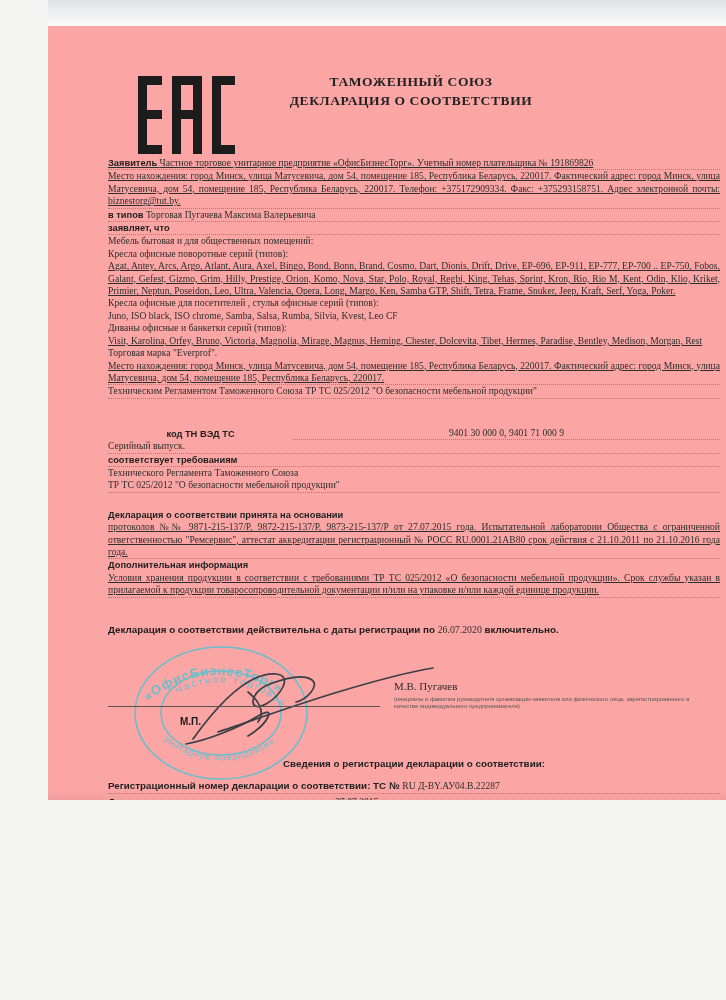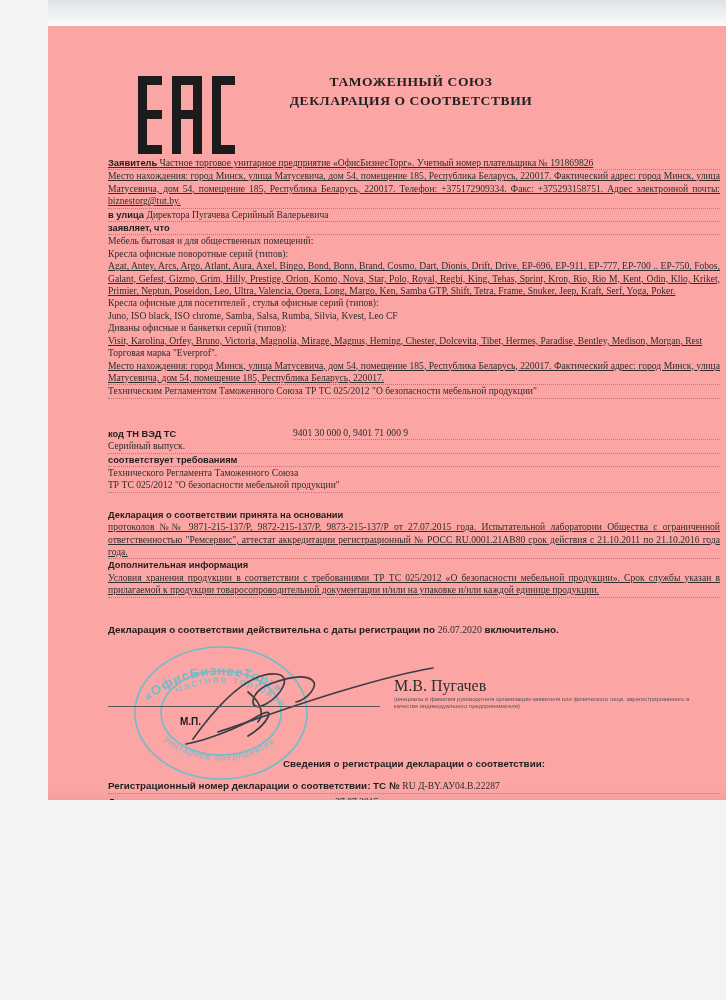--- a/index.html
+++ b/index.html
@@ -12,37 +12,37 @@
   .header{position:absolute;top:72px;left:0;width:726px;}
   .eac{position:absolute;left:88px;top:2px;}
   .title{width:726px;text-align:center;font-weight:bold;font-size:13.5px;line-height:19px;letter-spacing:0.6px;color:#222;}
 
   .content{position:absolute;top:157px;left:60px;width:612px;font-size:9.6px;line-height:12.4px;}
   p{margin:0;padding:0;}
   .lbl{font-family:"Liberation Sans","DejaVu Sans",sans-serif;font-weight:bold;font-size:9.3px;color:#1f1f1f;}
   .dot{border-bottom:1px dotted #8a8a8a;}
   .just{text-align:justify;text-decoration:underline;}
 
-  .tnved-row{display:flex;align-items:flex-end;margin-top:28px;}
+  .tnved-row{display:flex;align-items:flex-end;margin-top:28px;text-align:center;}
   .tnved-row .lbl{width:185px;flex:none;}
   .tnved-row .val{flex:1;border-bottom:1px dotted #8a8a8a;}
 
   .gap16{margin-top:16px;}
   .gap26{margin-top:26px;}
 
   .validity{font-family:"Liberation Sans","DejaVu Sans",sans-serif;font-weight:bold;font-size:9.8px;color:#1d1d1d;}
   .validity .date{font-family:"Liberation Serif","DejaVu Serif",serif;font-weight:normal;color:#2e2e2e;}
 
   .sigzone{position:relative;height:112px;margin-top:8px;}
   .stamp{position:absolute;left:18px;top:-4px;opacity:0.92;}
   .sig{position:absolute;left:-10px;top:0px;}
   .sigline{position:absolute;left:0px;top:62px;width:272px;border-bottom:1px solid #555;}
   .mp{position:absolute;left:72px;top:72px;font-family:"Liberation Sans","DejaVu Sans",sans-serif;font-weight:bold;font-size:10px;color:#1a1a1a;}
   .signer{position:absolute;left:286px;top:36px;width:320px;}
-  .signer .name{font-size:16px;color:#2e2e2e;}
+  .signer .name{font-size:11px;color:#2e2e2e;}
   .signer .note{margin-top:4px;font-family:"Liberation Sans","DejaVu Sans",sans-serif;font-size:5.9px;line-height:7px;color:#555;}
 
   .reg .lbl{font-size:9.8px;text-align:center;}
   .reg p{margin-top:2px;}
   .reg .head{margin-bottom:10px;}
 </style>
 </head>
 <body>
 
 <div class="page">
@@ -72,21 +72,21 @@
     <div class="title">
       <div>ТАМОЖЕННЫЙ СОЮЗ</div>
       <div>ДЕКЛАРАЦИЯ О СООТВЕТСТВИИ</div>
     </div>
   </div>
 
   <div class="content">
 
     <p class="dot just"><span class="lbl">Заявитель</span> <span>Частное торговое унитарное предприятие «ОфисБизнесТорг». Учетный номер плательщика № 191869826</span></p>
     <p class="dot just">Место нахождения: город Минск, улица Матусевича, дом 54, помещение 185, Республика Беларусь, 220017. Фактический адрес: город Минск, улица Матусевича, дом 54, помещение 185, Республика Беларусь, 220017. Телефон: +375172909334. Факс: +375293158751. Адрес электронной почты: biznestorg@tut.by.</p>
-    <p class="dot"><span class="lbl">в улица</span> <span>Директора Пугачева Серийный Валерьевича</span></p>
+    <p class="dot"><span class="lbl">в типов</span> <span>Торговая Пугачева Максима Валерьевича</span></p>
     <p class="dot"><span class="lbl">заявляет, что</span></p>
 
     <p>Мебель бытовая и для общественных помещений:</p>
 
     <p>Кресла офисные поворотные серий (типов):</p>
     <p class="just">Agat, Antey, Arcs, Argo, Atlant, Aura, Axel, Bingo, Bond, Bonn, Brand, Cosmo, Dart, Dionis, Drift, Drive, EP-696, EP-911, EP-777, EP-700 .. EP-750, Fobos, Galant, Gefest, Gizmo, Grim, Hilly, Prestige, Orion, Komo, Nova, Star, Polo, Royal, Regbi, King, Tehas, Sprint, Kron, Rio, Rio M, Kent, Odin, Klio, Kriket, Primier, Neptun, Poseidon, Leo, Ultra, Valencia, Opera, Long, Margo, Ken, Samba GTP, Shift, Tetra, Frame, Snuker, Jeep, Kraft, Serf, Yoga, Poker.</p>
     <p>Кресла офисные для посетителей , стулья офисные серий (типов):</p>
     <p>Juno, ISO black, ISO chrome, Samba, Salsa, Rumba, Silvia, Kvest, Leo CF</p>
     <p>Диваны офисные и банкетки серий (типов):</p>
     <p class="just">Visit, Karolina, Orfey, Bruno, Victoria, Magnolia, Mirage, Magnus, Heming, Chester, Dolcevita, Tibet, Hermes, Paradise, Bentley, Medison, Morgan, Rest</p>

